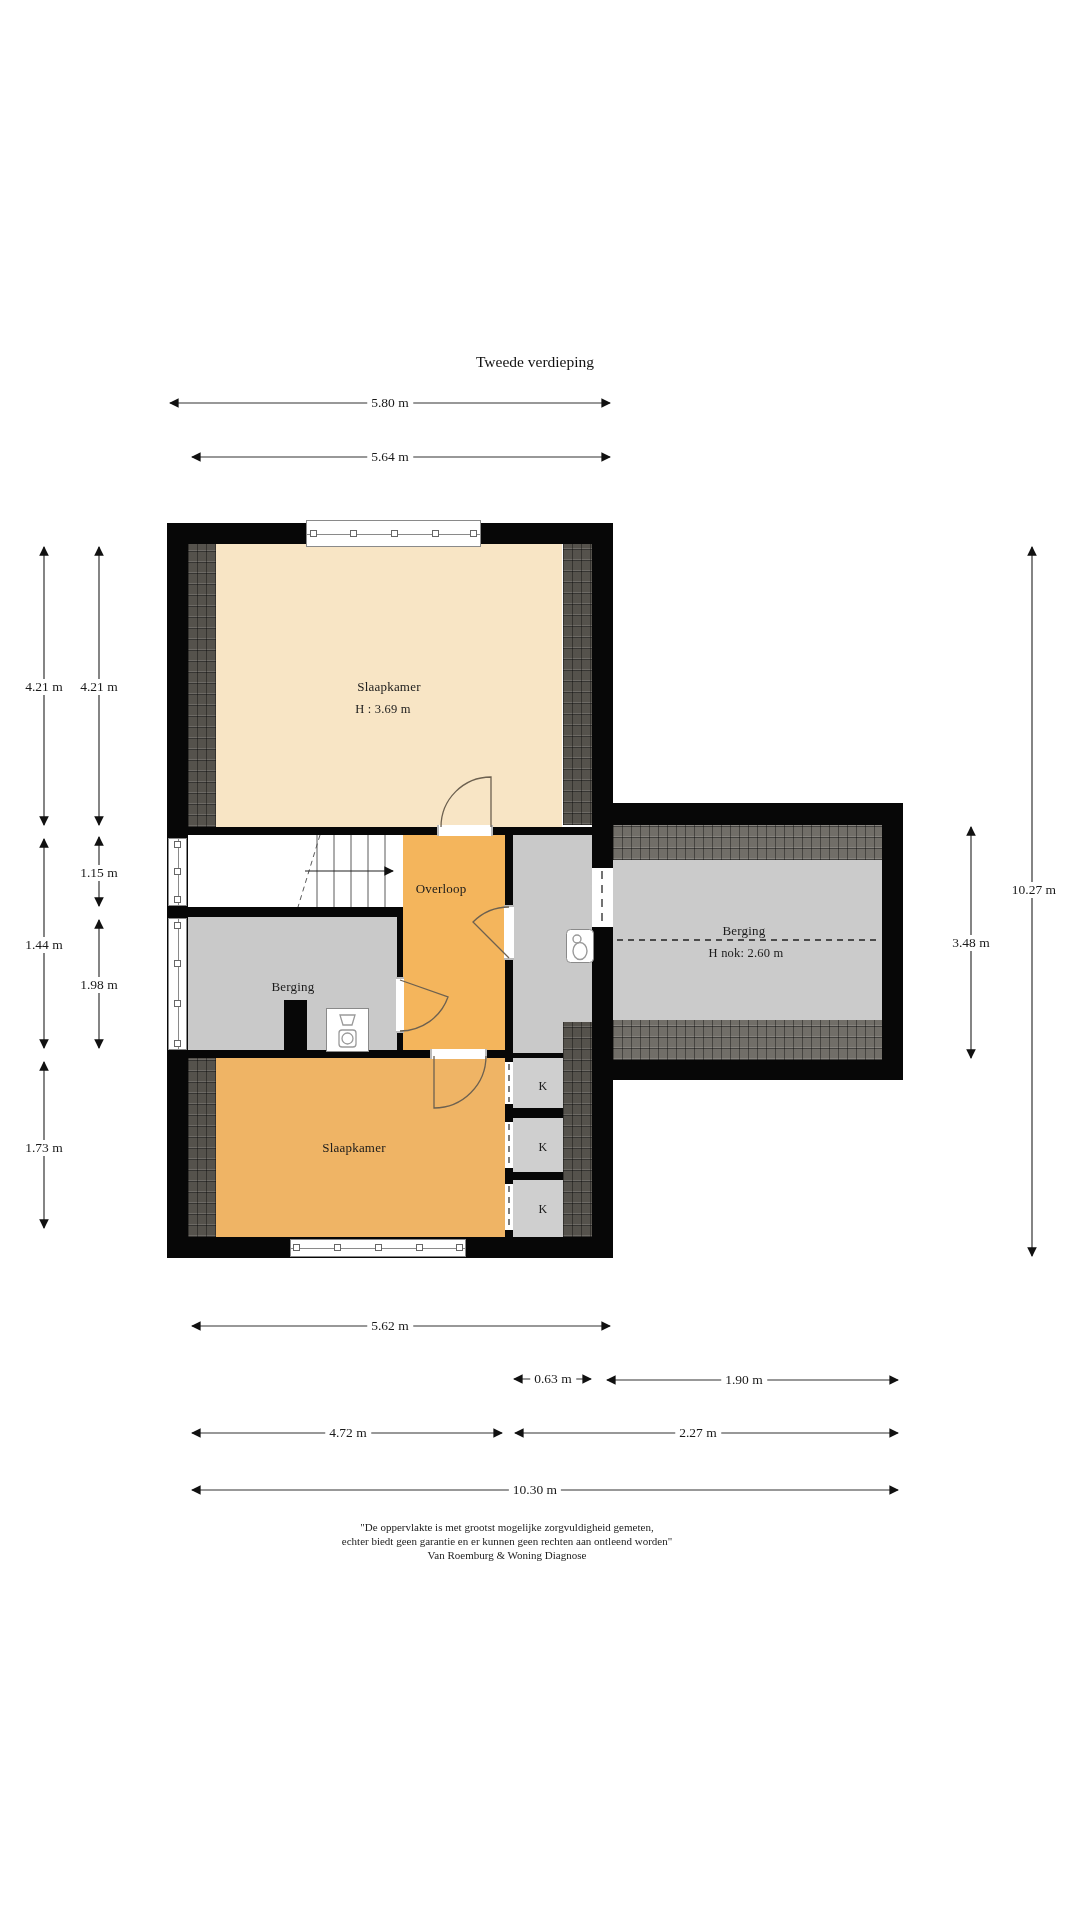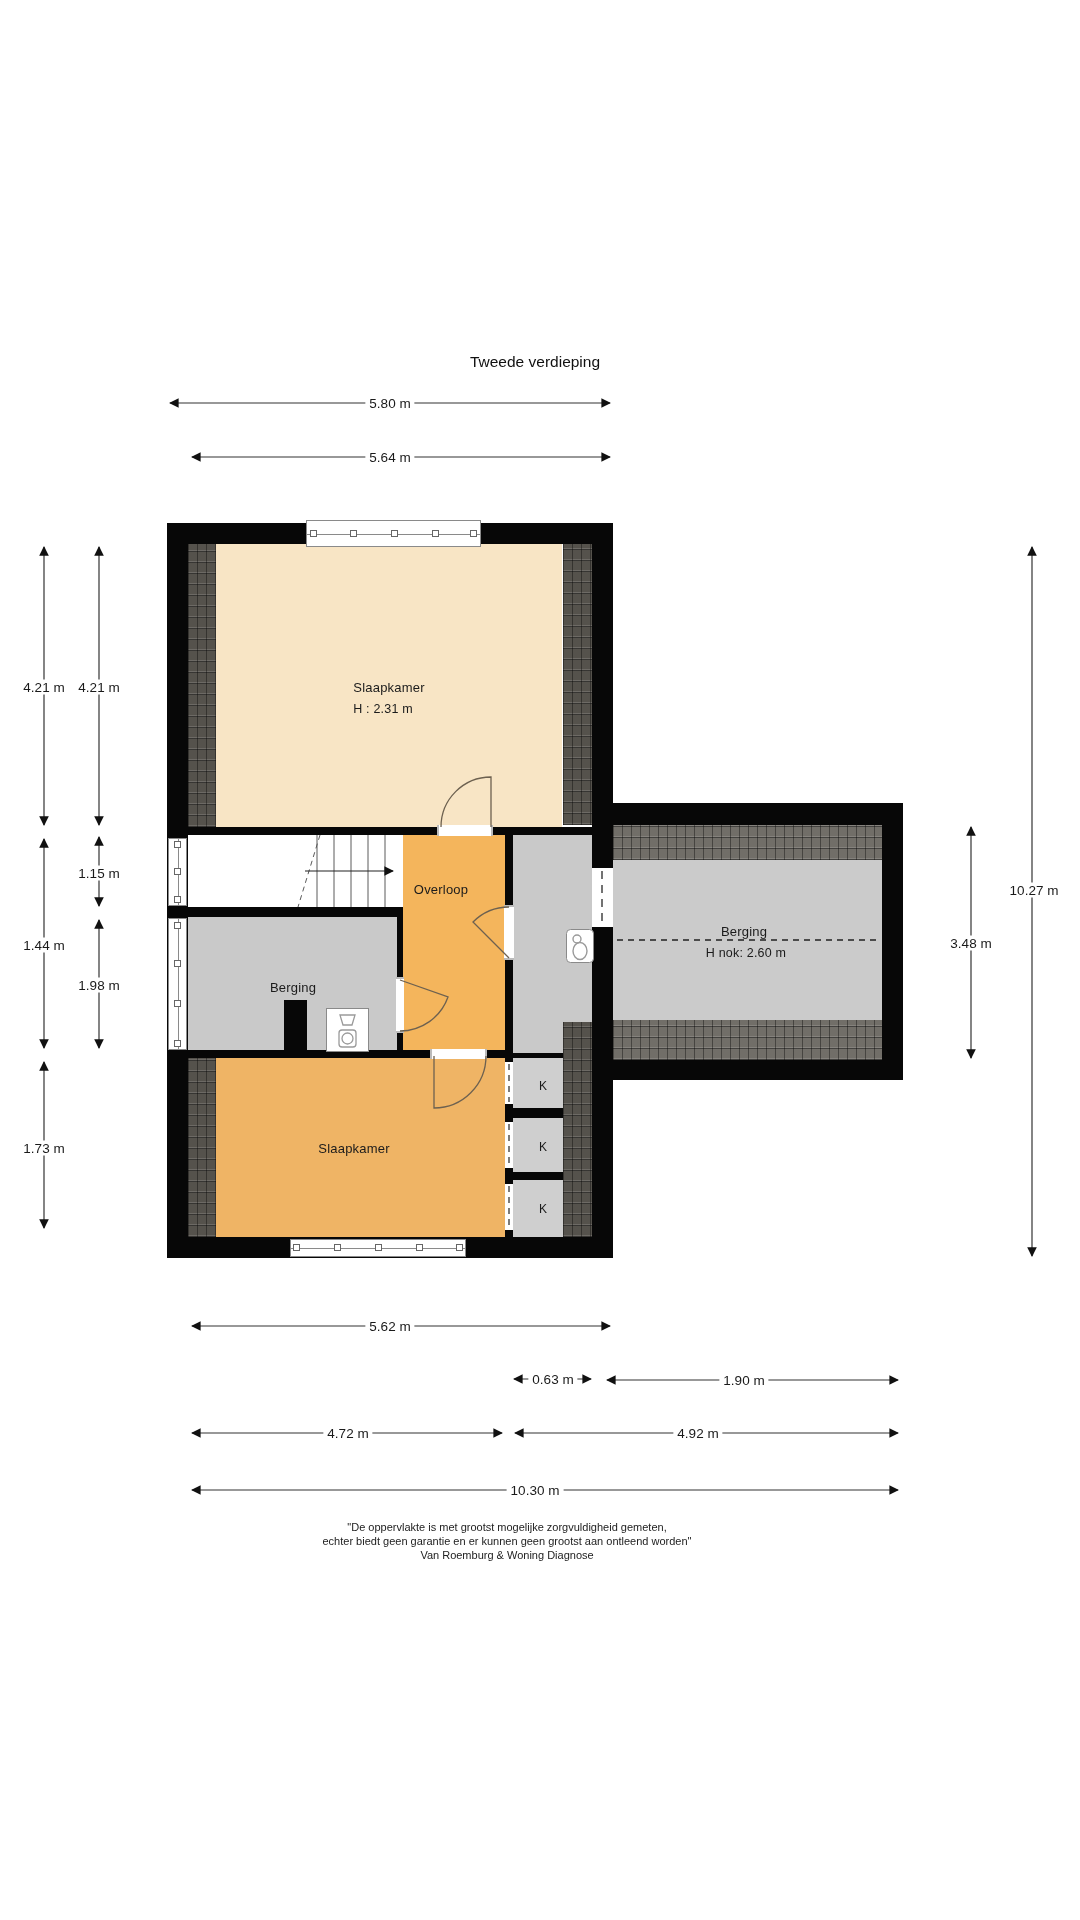--- a/index.html
+++ b/index.html
@@ -1,17 +1,17 @@
 <!DOCTYPE html>
 <html><head>
 <meta charset="utf-8">
 <style>
   html,body{margin:0;padding:0;background:#ffffff;}
   .page{position:relative;width:1080px;height:1920px;background:#fff;overflow:hidden;
-        font-family:Liberation Sans, sans-serif;color:#1a1a1a;}
+        font-family:Liberation Serif, serif;color:#1a1a1a;}
   .wall{position:absolute;background:#070707;}
   .floor{position:absolute;}
   .tiles{position:absolute;background-color:#55524c;
      background-image:
        repeating-linear-gradient(0deg, rgba(0,0,0,.5) 0 1px, transparent 1px 11px),
        repeating-linear-gradient(90deg, rgba(0,0,0,.38) 0 1px, transparent 1px 9px),
        repeating-linear-gradient(0deg, rgba(255,255,255,.14) 0 2px, transparent 2px 11px);}
   .tiles-light{background-color:#716e68;}
   .window{position:absolute;background:#fff;border:1px solid #8a8a8a;box-sizing:border-box;z-index:6;}
   .wline-h{position:absolute;left:0;right:0;top:50%;height:0;border-top:1px solid #8a8a8a;}
@@ -178,21 +178,21 @@
     </g>
 
     <line x1="602" y1="871" x2="602" y2="924" stroke="#444" stroke-width="1.5" stroke-dasharray="8,6"></line>
     <line x1="509" y1="1064" x2="509" y2="1102" stroke="#444" stroke-width="1.4" stroke-dasharray="6,5"></line>
     <line x1="509" y1="1124" x2="509" y2="1166" stroke="#444" stroke-width="1.4" stroke-dasharray="6,5"></line>
     <line x1="509" y1="1186" x2="509" y2="1228" stroke="#444" stroke-width="1.4" stroke-dasharray="6,5"></line>
     <line x1="617" y1="940" x2="878" y2="940" stroke="#222" stroke-width="1.4" stroke-dasharray="6,5"></line>
   </svg>
 
   <div class="room-label" style="left:389px;top:687px;">Slaapkamer</div>
-  <div class="room-label sub-label" style="left:383px;top:709px;">H : 2.31 m</div>
+  <div class="room-label sub-label" style="left:383px;top:709px;">H : 3.69 m</div>
   <div class="room-label" style="left:441px;top:889px;">Overloop</div>
   <div class="room-label" style="left:293px;top:987px;">Berging</div>
   <div class="room-label" style="left:354px;top:1148px;">Slaapkamer</div>
   <div class="room-label" style="left:744px;top:931px;">Berging</div>
   <div class="room-label sub-label" style="left:746px;top:953px;">H nok: 2.60 m</div>
   <div class="room-label k-label" style="left:543px;top:1086px;">K</div>
   <div class="room-label k-label" style="left:543px;top:1147px;">K</div>
   <div class="room-label k-label" style="left:543px;top:1209px;">K</div>
 
   <div class="dim-label" style="left:390px;top:403px;">5.80 m</div>
@@ -202,20 +202,20 @@
   <div class="dim-label" style="left:99px;top:873px;">1.15 m</div>
   <div class="dim-label" style="left:44px;top:945px;">1.44 m</div>
   <div class="dim-label" style="left:99px;top:985px;">1.98 m</div>
   <div class="dim-label" style="left:44px;top:1148px;">1.73 m</div>
   <div class="dim-label" style="left:971px;top:943px;">3.48 m</div>
   <div class="dim-label" style="left:1034px;top:890px;">10.27 m</div>
   <div class="dim-label" style="left:390px;top:1326px;">5.62 m</div>
   <div class="dim-label" style="left:553px;top:1379px;">0.63 m</div>
   <div class="dim-label" style="left:744px;top:1380px;">1.90 m</div>
   <div class="dim-label" style="left:348px;top:1433px;">4.72 m</div>
-  <div class="dim-label" style="left:698px;top:1433px;">4.92 m</div>
+  <div class="dim-label" style="left:698px;top:1433px;">2.27 m</div>
   <div class="dim-label" style="left:535px;top:1490px;">10.30 m</div>
 
   <div class="footer-line" style="left:507px;top:1521px;">"De oppervlakte is met grootst mogelijke zorgvuldigheid gemeten,</div>
-  <div class="footer-line" style="left:507px;top:1535px;">echter biedt geen garantie en er kunnen geen grootst aan ontleend worden"</div>
+  <div class="footer-line" style="left:507px;top:1535px;">echter biedt geen garantie en er kunnen geen rechten aan ontleend worden"</div>
   <div class="footer-line" style="left:507px;top:1549px;">Van Roemburg &amp; Woning Diagnose</div>
 
 </div>
 
 </body></html>

